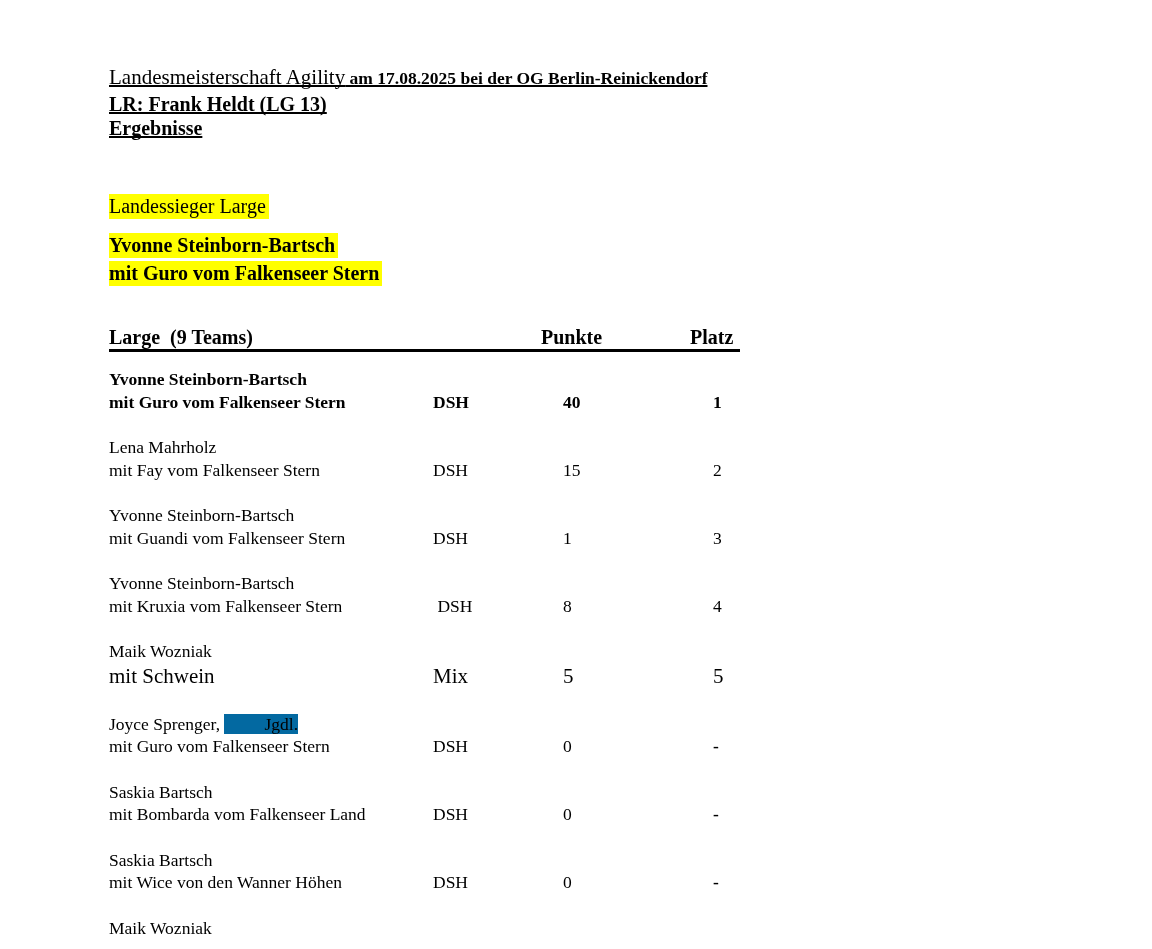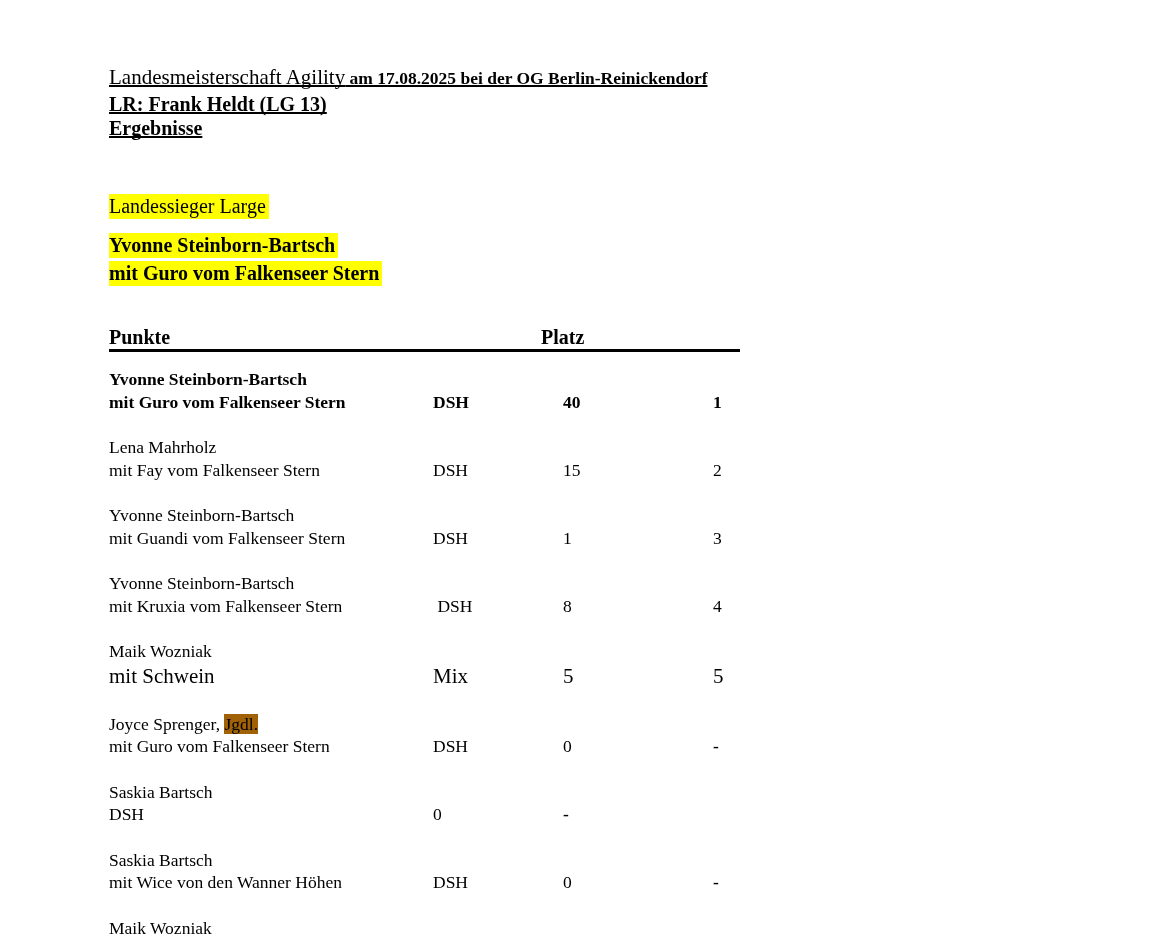--- a/index.html
+++ b/index.html
@@ -46,21 +46,21 @@
   }
   .rows { margin-top: 16px; }
   .row { margin-bottom: 23px; }
   .row .line { font-size: 17.5px; line-height: 22.5px; white-space: pre; }
   .detail {
     display: grid;
     grid-template-columns: 324px 130px 150px auto;
   }
   .row.bold .line, .row.bold .detail span { font-weight: bold; }
   .large { font-size: 21px !important; line-height: 27px !important; }
-  .tag { background: #a16207; }
+  .tag { background: #0369a1; padding-left: 40px; }
   .b { font-weight: bold; }
 </style>
 </head>
 <body>
 
 <div class="page">
 
   <div class="doc-title">
     <span class="u"><span class="t-main">Landesmeisterschaft Agility</span><span class="t-sub"> am 17.08.2025 bei der OG Berlin-Reinickendorf</span></span>
   </div>
@@ -76,20 +76,21 @@
   <div class="hl-heading">
     <span class="hl">Landessieger Large</span>
   </div>
 
   <div class="hl-block">
     <span class="hl">Yvonne Steinborn-Bartsch</span><br>
     <span class="hl">mit Guro vom Falkenseer Stern</span>
   </div>
 
   <div class="thead">
+    <span>Large  (9 Teams)</span>
     <span>Punkte</span>
     <span>Platz</span>
   </div>
 
   <div class="rows">
 
     <div class="row bold">
       <div class="line">Yvonne Steinborn-Bartsch</div>
       <div class="line detail">
         <span>mit Guro vom Falkenseer Stern</span>
@@ -145,20 +146,21 @@
         <span>mit Guro vom Falkenseer Stern</span>
         <span>DSH</span>
         <span>0</span>
         <span class="b">-</span>
       </div>
     </div>
 
     <div class="row">
       <div class="line">Saskia Bartsch</div>
       <div class="line detail">
+        <span>mit Bombarda vom Falkenseer Land</span>
         <span>DSH</span>
         <span>0</span>
         <span class="b">-</span>
       </div>
     </div>
 
     <div class="row">
       <div class="line">Saskia Bartsch</div>
       <div class="line detail">
         <span>mit Wice von den Wanner Höhen</span>

